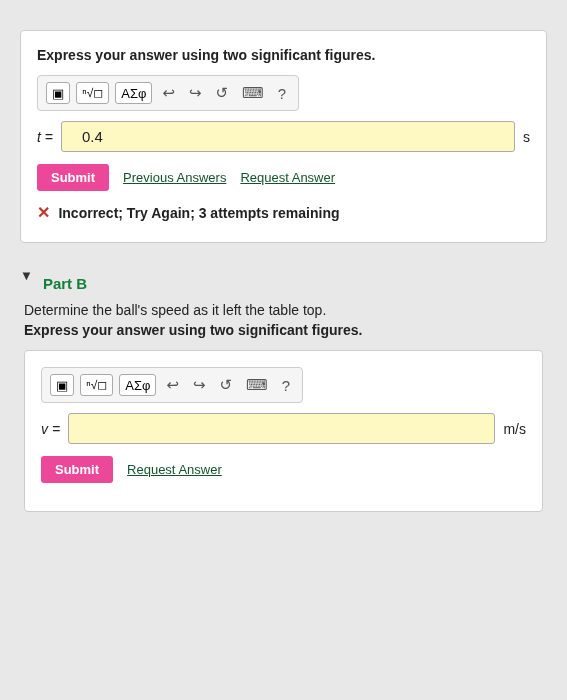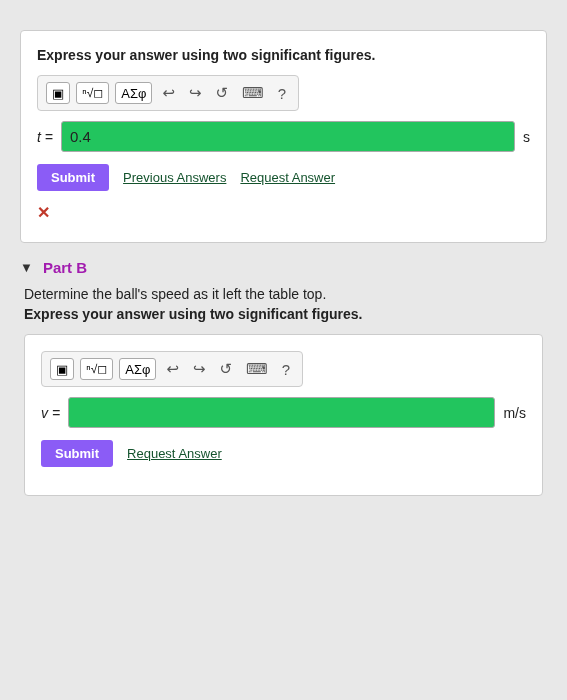--- a/index.html
+++ b/index.html
@@ -80,42 +80,42 @@
       font-size: 14px;
       font-style: italic;
       white-space: nowrap;
       color: #222;
     }
 
     .answer-input {
       flex: 1;
       border: 1px solid #aaa;
       border-radius: 3px;
-      padding: 6px 8px;
+      padding: 6px 20px;
       font-size: 15px;
       color: #222;
       outline: none;
-      background: #22c55e;
+      background: #fef9c3;
     }
 
     .unit-label {
       font-size: 14px;
       color: #222;
       white-space: nowrap;
     }
 
     .action-row {
       display: flex;
       align-items: center;
       gap: 14px;
       margin-bottom: 12px;
     }
 
     .submit-btn {
-      background: #8b5cf6;
+      background: #ec4899;
       color: #fff;
       border: none;
       border-radius: 3px;
       padding: 6px 14px;
       font-size: 13px;
       cursor: pointer;
       font-weight: bold;
     }
 
     .link-btn {
@@ -158,21 +158,22 @@
 
     .part-arrow {
       font-size: 13px;
       color: #333;
       cursor: pointer;
     }
 
     .part-title {
       font-size: 15px;
       font-weight: bold;
-      color: #a21caf;
+      color: #15803d;
+      margin-top: 16px;
     }
 
     .part-description {
       font-size: 14px;
       color: #222;
       margin-bottom: 4px;
     }
 
     .part-instruction {
       font-size: 14px;
@@ -216,20 +217,21 @@
   </div>
 
   <div class="action-row">
     <button class="submit-btn">Submit</button>
     <button class="link-btn">Previous Answers</button>
     <button class="link-btn">Request Answer</button>
   </div>
 
   <div class="error-row">
     <span class="error-icon">✕</span>
+    <span class="error-text">Incorrect; Try Again; 3 attempts remaining</span>
   </div>
 </div>
 
 <div>
   <div class="part-header">
     <span class="part-arrow">▼</span>
     <span class="part-title">Part B</span>
   </div>
 
   <div class="part-section">

